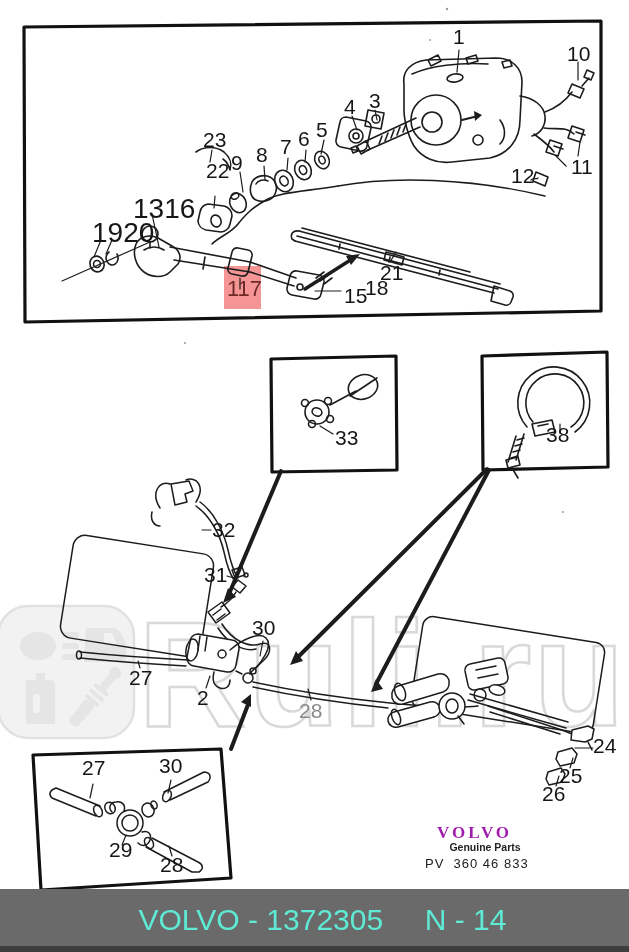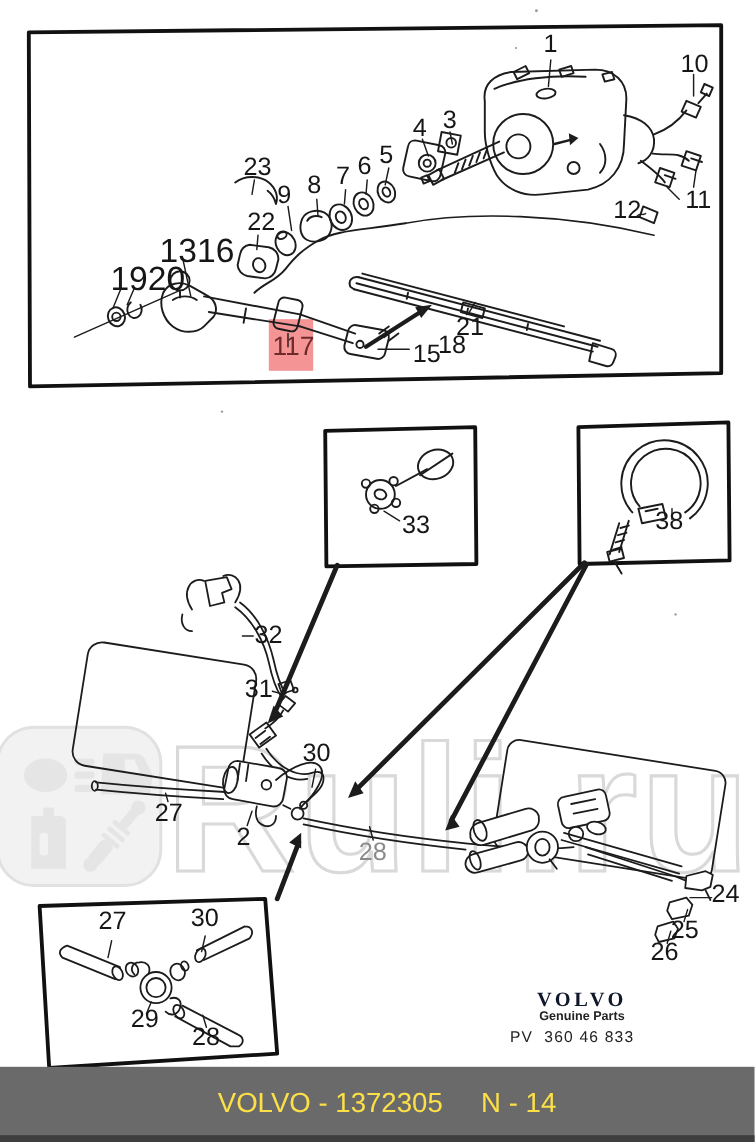--- a/index.html
+++ b/index.html
@@ -3,29 +3,29 @@
 <meta charset="utf-8">
 <style>
   html,body{margin:0;padding:0;background:#fff;}
   .page{position:relative;width:629px;height:952px;background:#ffffff;overflow:hidden;
         font-family:"Liberation Sans",sans-serif;}
   .page svg{position:absolute;left:0;top:0;}
   .lbl{position:absolute;font-size:21px;line-height:1;color:#161616;white-space:nowrap;}
   .lbl.sm{font-size:28px;}
   .lbl.hl{color:#6e2a2a;font-size:22px;}
   .lbl.gray{color:#8a8a8a;}
-  .brand-volvo{position:absolute;left:437px;top:823px;width:96px;text-align:center;
-        font-family:"Liberation Serif",serif;font-weight:bold;font-size:17px;letter-spacing:3px;color:#0f172a;}
+  .brand-volvo{position:absolute;left:437px;top:823px;width:96px;text-align:left;
+        font-family:"Liberation Serif",serif;font-weight:bold;font-size:17px;letter-spacing:3px;color:#a21caf;}
   .brand-genuine{position:absolute;left:437px;top:841px;width:96px;text-align:center;
         font-weight:bold;font-size:10.5px;color:#222;}
   .brand-code{position:absolute;left:425px;top:856px;width:120px;text-align:left;
         font-size:13px;letter-spacing:1px;color:#222;white-space:pre;}
   .footer{position:absolute;left:0;top:889px;width:629px;height:63px;background:#6a6a6a;
         display:flex;align-items:center;justify-content:center;}
-  .footer-text{color:#fde047;font-size:23px;white-space:pre;margin-top:-2px;margin-left:16px;}
+  .footer-text{color:#5eead4;font-size:30px;white-space:pre;margin-top:-2px;margin-left:16px;}
   .footer-edge{position:absolute;left:0;top:946px;width:629px;height:6px;background:#3e3e3e;}
 </style>
 </head>
 <body>
 
 <div class="page">
 
   <svg width="629" height="952" viewBox="0 0 629 952">
     <g>
       <rect x="-2" y="606" width="136" height="132" rx="30" fill="#f2f2f2" stroke="#e1e1e1" stroke-width="2.5"></rect>
@@ -286,21 +286,21 @@
   <span class="lbl" style="left:571px;top:156px">11</span>
   <span class="lbl" style="left:511px;top:165px">12</span>
   <span class="lbl" style="left:369px;top:90px">3</span>
   <span class="lbl" style="left:344px;top:96px">4</span>
   <span class="lbl" style="left:316px;top:119px">5</span>
   <span class="lbl" style="left:298px;top:128px">6</span>
   <span class="lbl" style="left:280px;top:136px">7</span>
   <span class="lbl" style="left:256px;top:144px">8</span>
   <span class="lbl" style="left:231px;top:152px">9</span>
   <span class="lbl" style="left:203px;top:129px">23</span>
-  <span class="lbl" style="left:206px;top:175px">22</span>
+  <span class="lbl" style="left:206px;top:160px">22</span>
   <span class="lbl sm" style="left:133px;top:195px">1316</span>
   <span class="lbl sm" style="left:92px;top:219px">1920</span>
   <span class="lbl hl" style="left:227px;top:278px">117</span>
   <span class="lbl" style="left:344px;top:285px">15</span>
   <span class="lbl" style="left:365px;top:277px">18</span>
   <span class="lbl" style="left:380px;top:262px">21</span>
 
   <span class="lbl" style="left:335px;top:427px">33</span>
   <span class="lbl" style="left:546px;top:424px">38</span>
   <span class="lbl" style="left:212px;top:519px">32</span>

